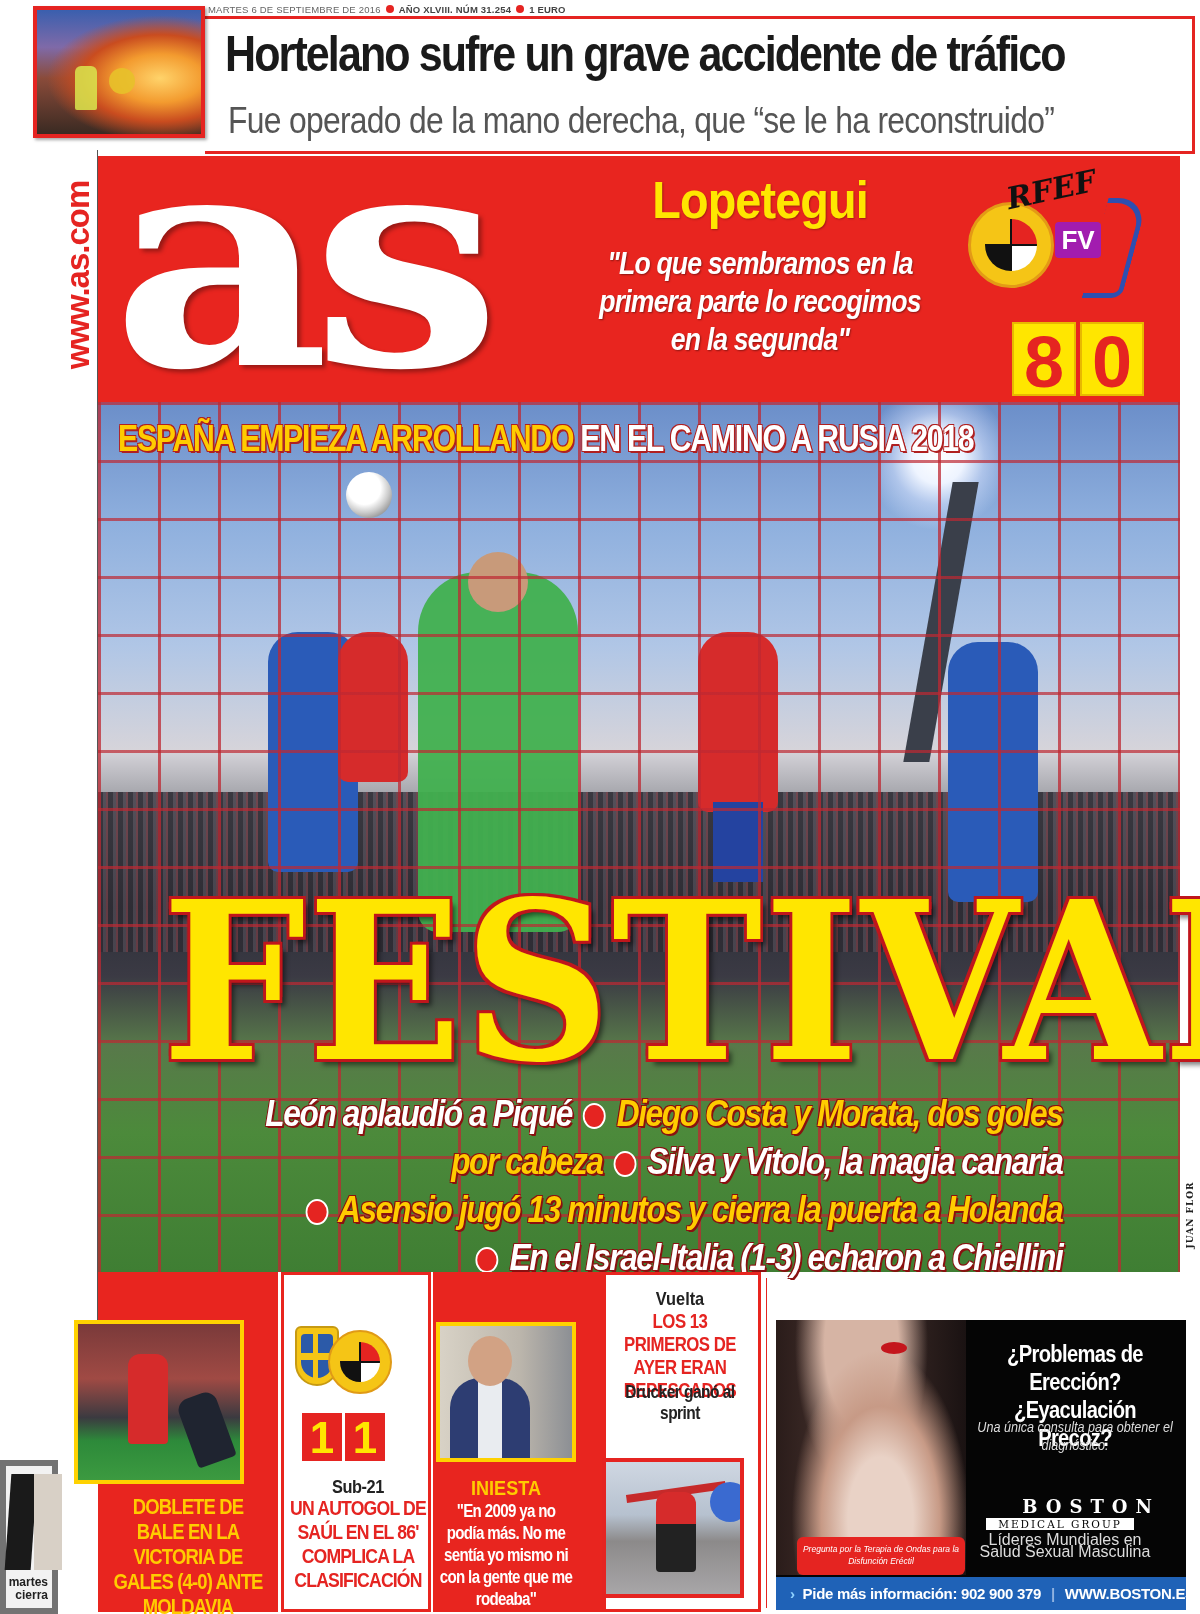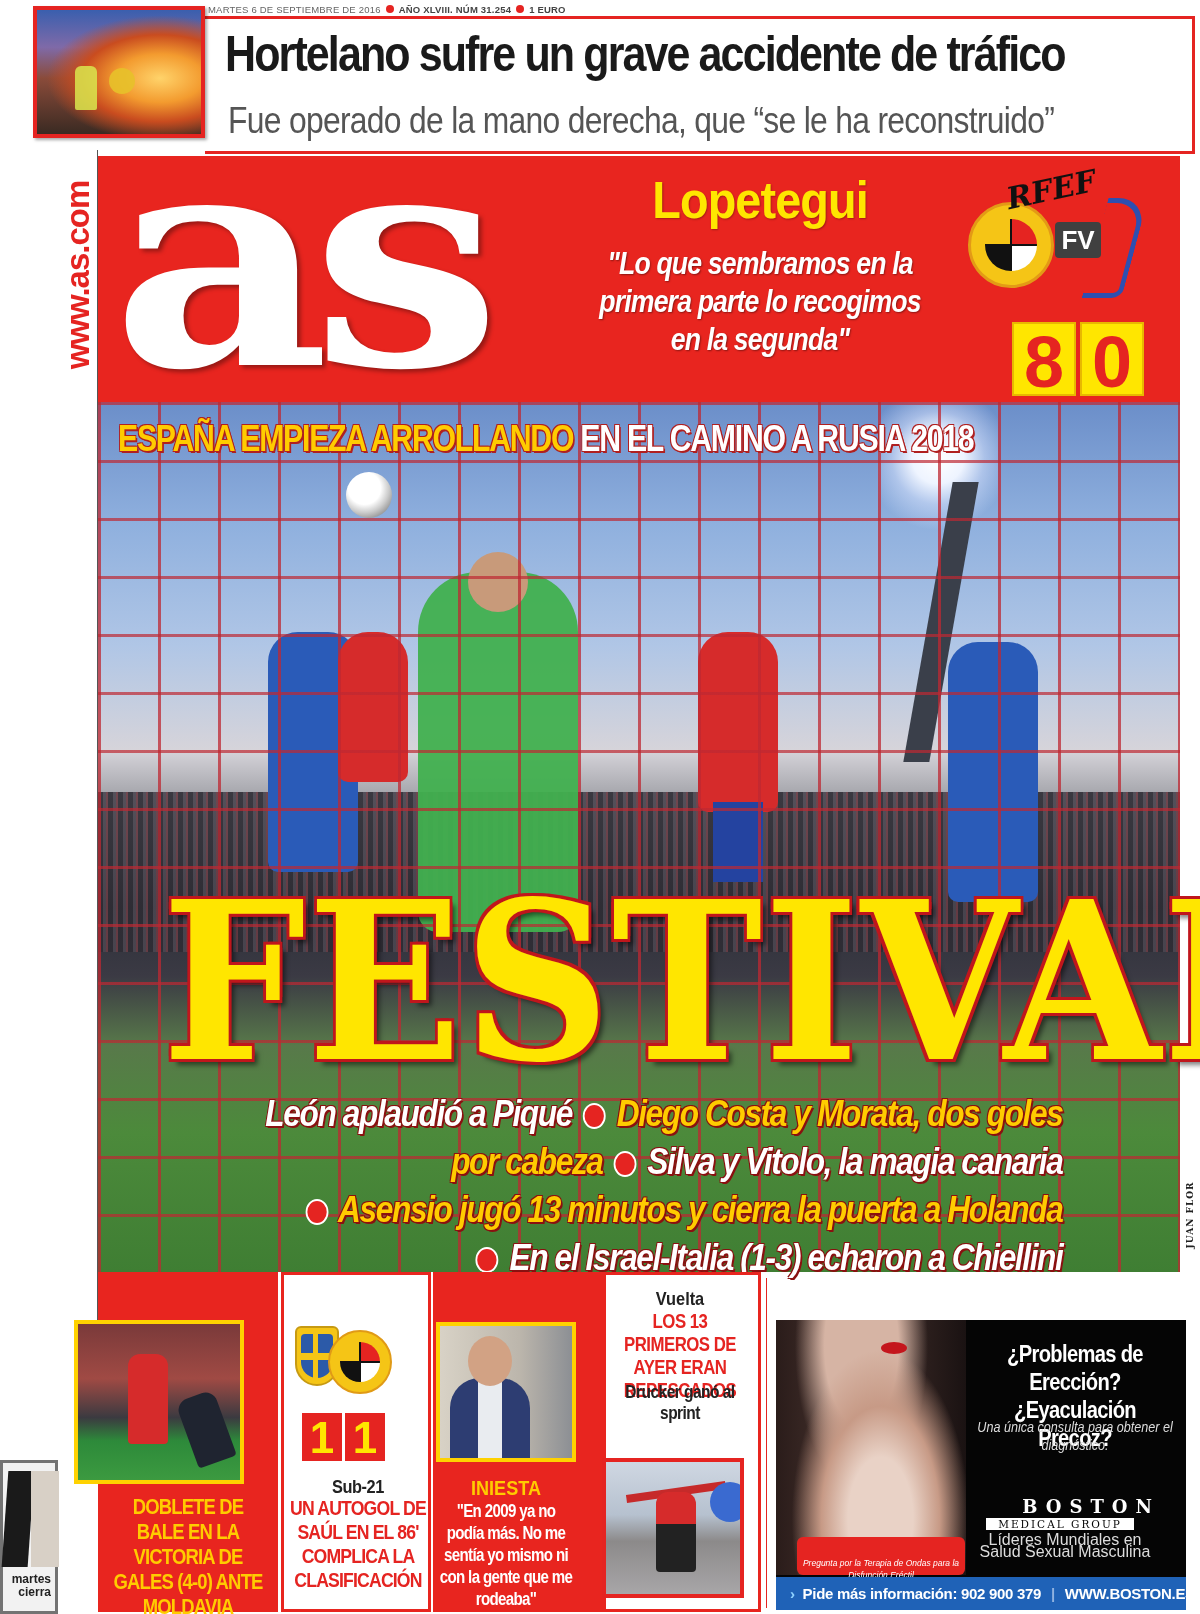--- a/index.html
+++ b/index.html
@@ -39,21 +39,21 @@
   .coach-quote { left: 570px; top: 245px; width: 380px; text-align: center; font-size: 31px; line-height: 38px; font-weight: bold; font-style: italic; color: #fff; letter-spacing: -1px; transform: scaleX(.86); text-shadow: 1px 1px 2px rgba(0,0,0,.4); }
 
   
   .crest-es { left: 968px; top: 202px; width: 86px; height: 86px; border-radius: 50%; background: #f5c516; border: 3px solid #e39a16; overflow: hidden; }
   .crest-es .grid { position:absolute; left:14px; top:14px; width:52px; height:52px; border-radius:50%; overflow:hidden;
     background:
       linear-gradient(90deg, transparent 48%, #111 48%, #111 52%, transparent 52%),
       linear-gradient(0deg, transparent 48%, #111 48%, #111 52%, transparent 52%),
       conic-gradient(#e52421 0 25%, #fff 0 50%, #111 0 75%, #f5c516 0); }
   .rfef { left: 1006px; top: 172px; font-family: "DejaVu Serif", serif; font-style: italic; font-weight: bold; font-size: 30px; color: #111; transform: rotate(-12deg); }
-  .fv { left: 1055px; top: 222px; width: 46px; height: 36px; background: #404040; color: #fff; font-weight: bold; font-size: 26px; text-align: center; line-height: 36px; border-radius: 4px; }
+  .fv { left: 1055px; top: 222px; width: 46px; height: 36px; background: #a21caf; color: #fff; font-weight: bold; font-size: 26px; text-align: center; line-height: 36px; border-radius: 4px; }
   .fv-figure { left: 1095px; top: 198px; width: 40px; height: 100px; border: 5px solid #2e4fb0; border-left: none; border-radius: 0 30px 10px 0; transform: skewX(-15deg); }
 
   .score-box { top: 322px; width: 64px; height: 74px; background: #ffe600; color: #e52421; font-weight: bold; font-size: 72px; text-align: center; line-height: 76px; border: 2px solid #e8b800; }
   .score-box.s1 { left: 1012px; } .score-box.s2 { left: 1080px; }
 
   
   .photo { left: 98px; top: 402px; width: 1082px; height: 870px; overflow: hidden;
     background:
       linear-gradient(180deg, #6b8ec9 0%, #8fb0de 14%, #b0c6e6 28%, #d6d4da 40%, #8a8c92 48%, #2c2f38 58%, #3b3a44 66%, #58794a 74%, #4c8a3b 84%, #3f7e33 100%); }
   .net { position:absolute; inset:0;
@@ -139,27 +139,27 @@
   .ad .woman { position:absolute; left:0; top:0; width: 190px; height: 255px;
     background: radial-gradient(ellipse at 55% 78%, #e9d2c6 0 22%, #c79a86 40%, transparent 60%),
                 radial-gradient(ellipse at 45% 10%, #d6b4a4 0 25%, transparent 45%),
                 linear-gradient(90deg, #2a1c1a 0%, #4a3530 40%, #1a1212 100%); }
   .ad .lips { position:absolute; left: 105px; top: 22px; width: 26px; height: 12px; border-radius: 50%; background: #c4161d; }
   .ad-h1 { left: 960px; top: 1340px; width: 230px; text-align: center; font-weight: bold; font-size: 24px; line-height: 28px; color: #fff; letter-spacing: -.8px; transform: scaleX(.84); }
   .ad-h2 { left: 960px; top: 1418px; width: 230px; text-align: center; font-style: italic; font-size: 14px; line-height: 18px; color: #ddd; transform: scaleX(.9); }
   .ad-brand { left: 980px; top: 1496px; width: 180px; text-align: right; font-family: "DejaVu Serif", serif; font-weight: bold; font-size: 18px; letter-spacing: 8px; color: #fff; }
   .ad-brand-sub { left: 986px; top: 1518px; width: 148px; text-align: center; background: #fff; color: #050505; font-family: "DejaVu Serif", serif; font-size: 10.5px; letter-spacing: 2px; line-height: 12px; }
   .ad-brand-tag { left: 970px; top: 1534px; width: 190px; text-align: center; color: #ddd; font-size: 16px; line-height: 12px; }
-  .ad-bubble { left: 797px; top: 1537px; width: 168px; height: 38px; background: #e52421; border-radius: 6px; color: #fff; font-style: italic; font-size: 8.5px; line-height: 12px; text-align: center; padding-top: 20px; }
+  .ad-bubble { left: 797px; top: 1537px; width: 168px; height: 38px; background: #e52421; border-radius: 6px; color: #fff; font-style: italic; font-size: 8.5px; line-height: 12px; text-align: center; padding-top: 6px; }
   .ad-bar { left: 776px; top: 1577px; width: 410px; height: 33px; background: #1f62b7; color: #fff; font-weight: bold; font-size: 15px; line-height: 33px; padding-left: 14px; white-space: nowrap; letter-spacing: -.3px; }
   .ad-bar .chev { color: #8fd2ff; margin-right: 4px; }
   .ad-bar .sep { color: #8fb2e0; margin: 0 6px; }
 
   
-  .thumb { left: 0; top: 1460px; width: 58px; height: 154px; border: 3px solid #737373; background: #f2f2f2; }
+  .thumb { left: 0; top: 1460px; width: 58px; height: 154px; border: 6px solid #737373; background: #f2f2f2; }
   .thumb .dark { position:absolute; left: 2px; top: 8px; width: 26px; height: 96px; background: #1a1a1a; transform: skewX(-4deg); }
   .thumb .light { position:absolute; left: 28px; top: 8px; width: 28px; height: 96px; background: #d8d0c6; }
   .thumb .lbl { position:absolute; left: 0; right: 0; top: 110px; text-align: right; padding-right: 4px; font-weight: bold; font-size: 12px; line-height: 13px; color: #222; }
 </style>
 </head>
 <body>
 
 <div class="abs dateline">
   <span>MARTES 6 DE SEPTIEMBRE DE 2016</span>
   <span class="dot"></span>

